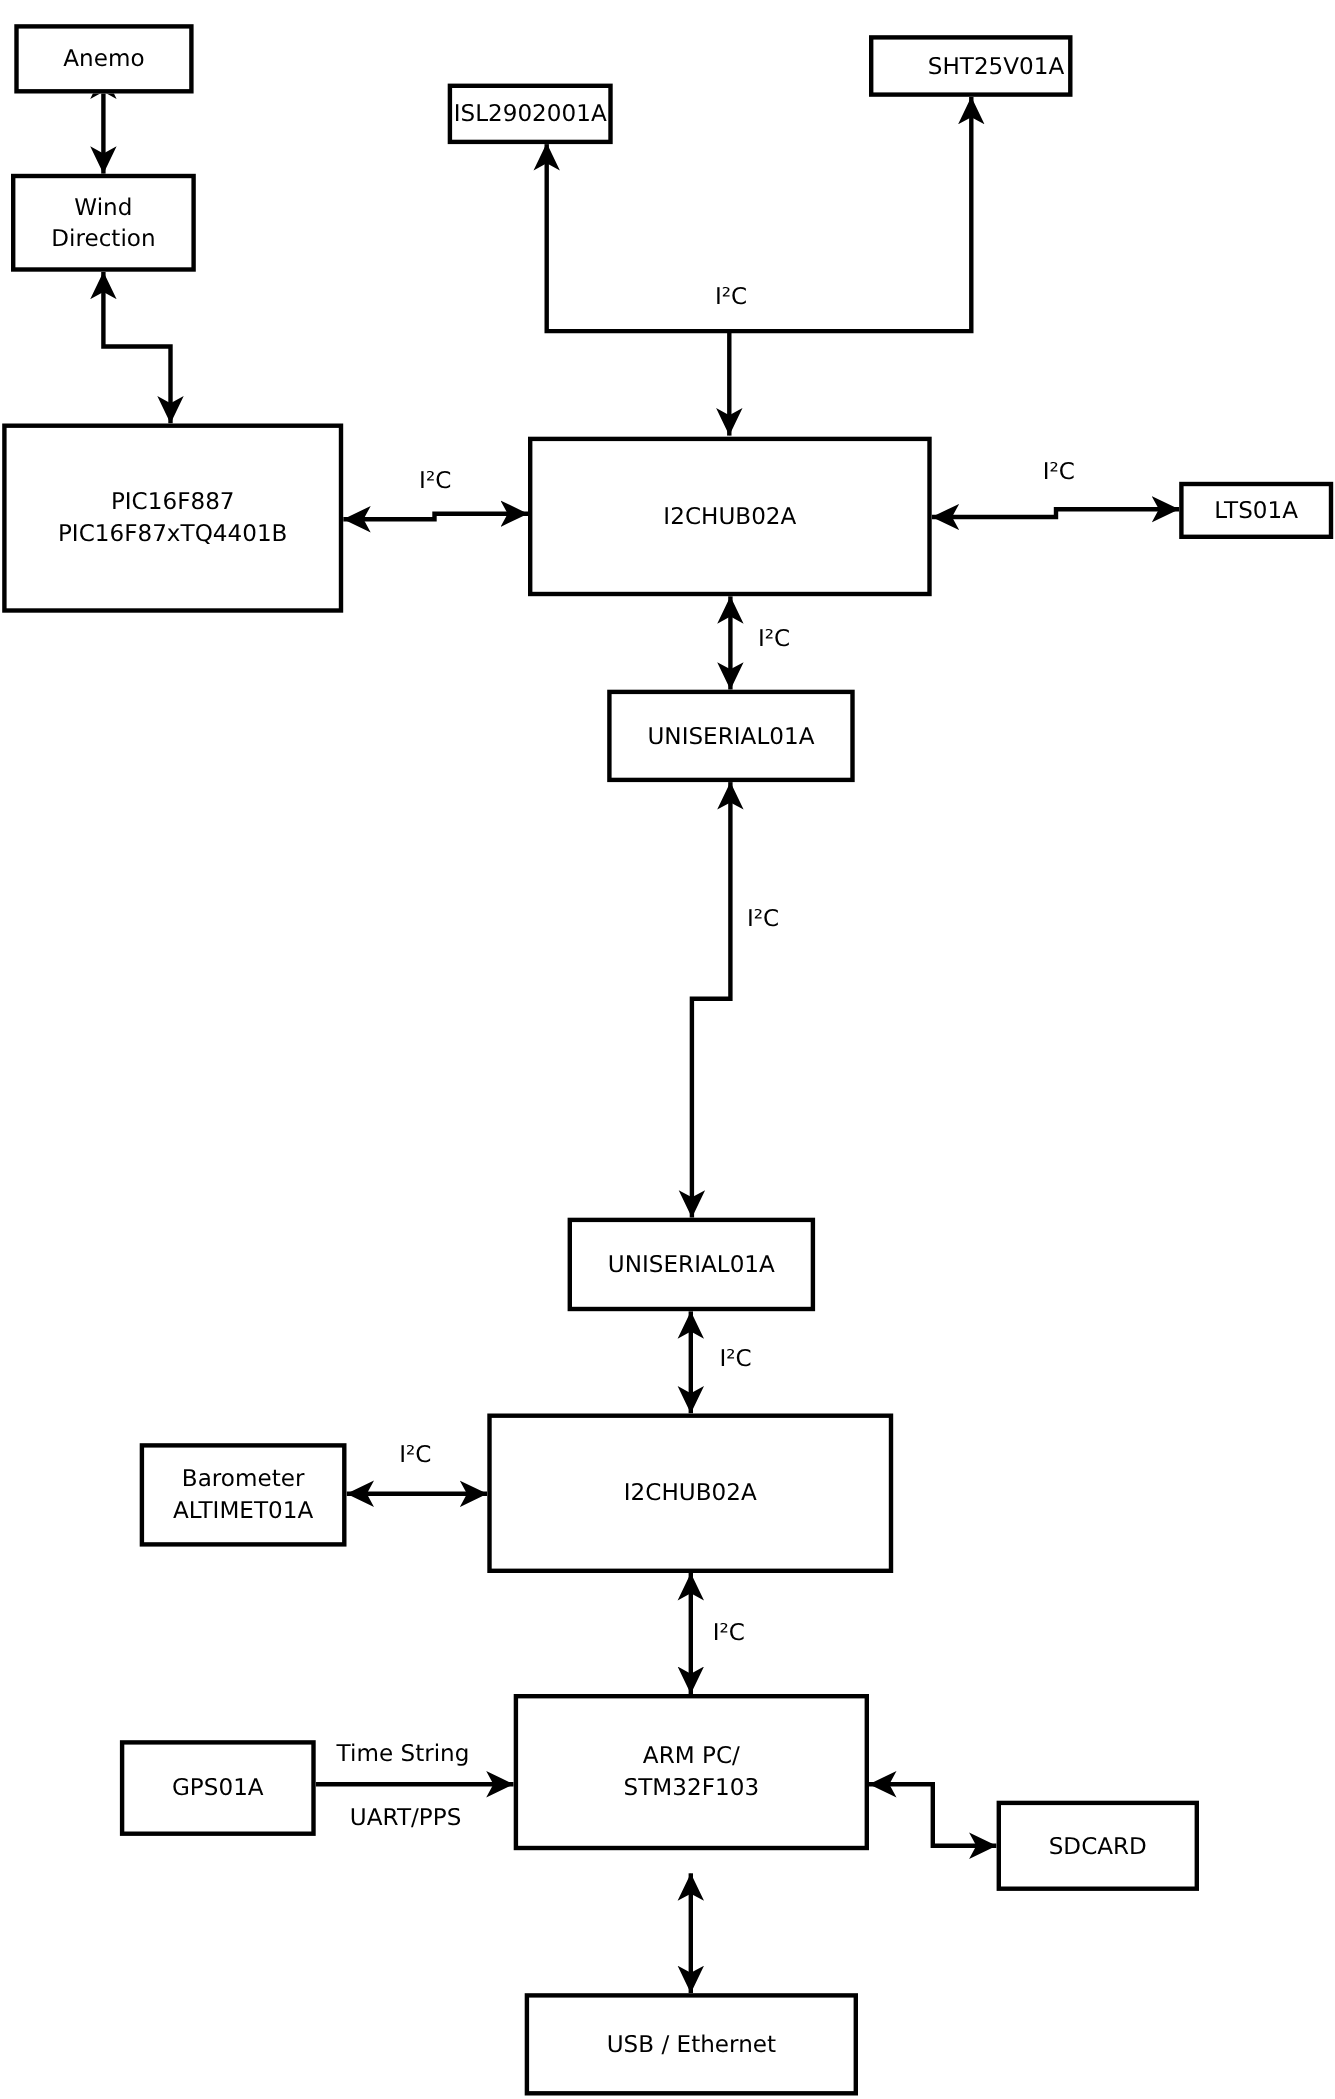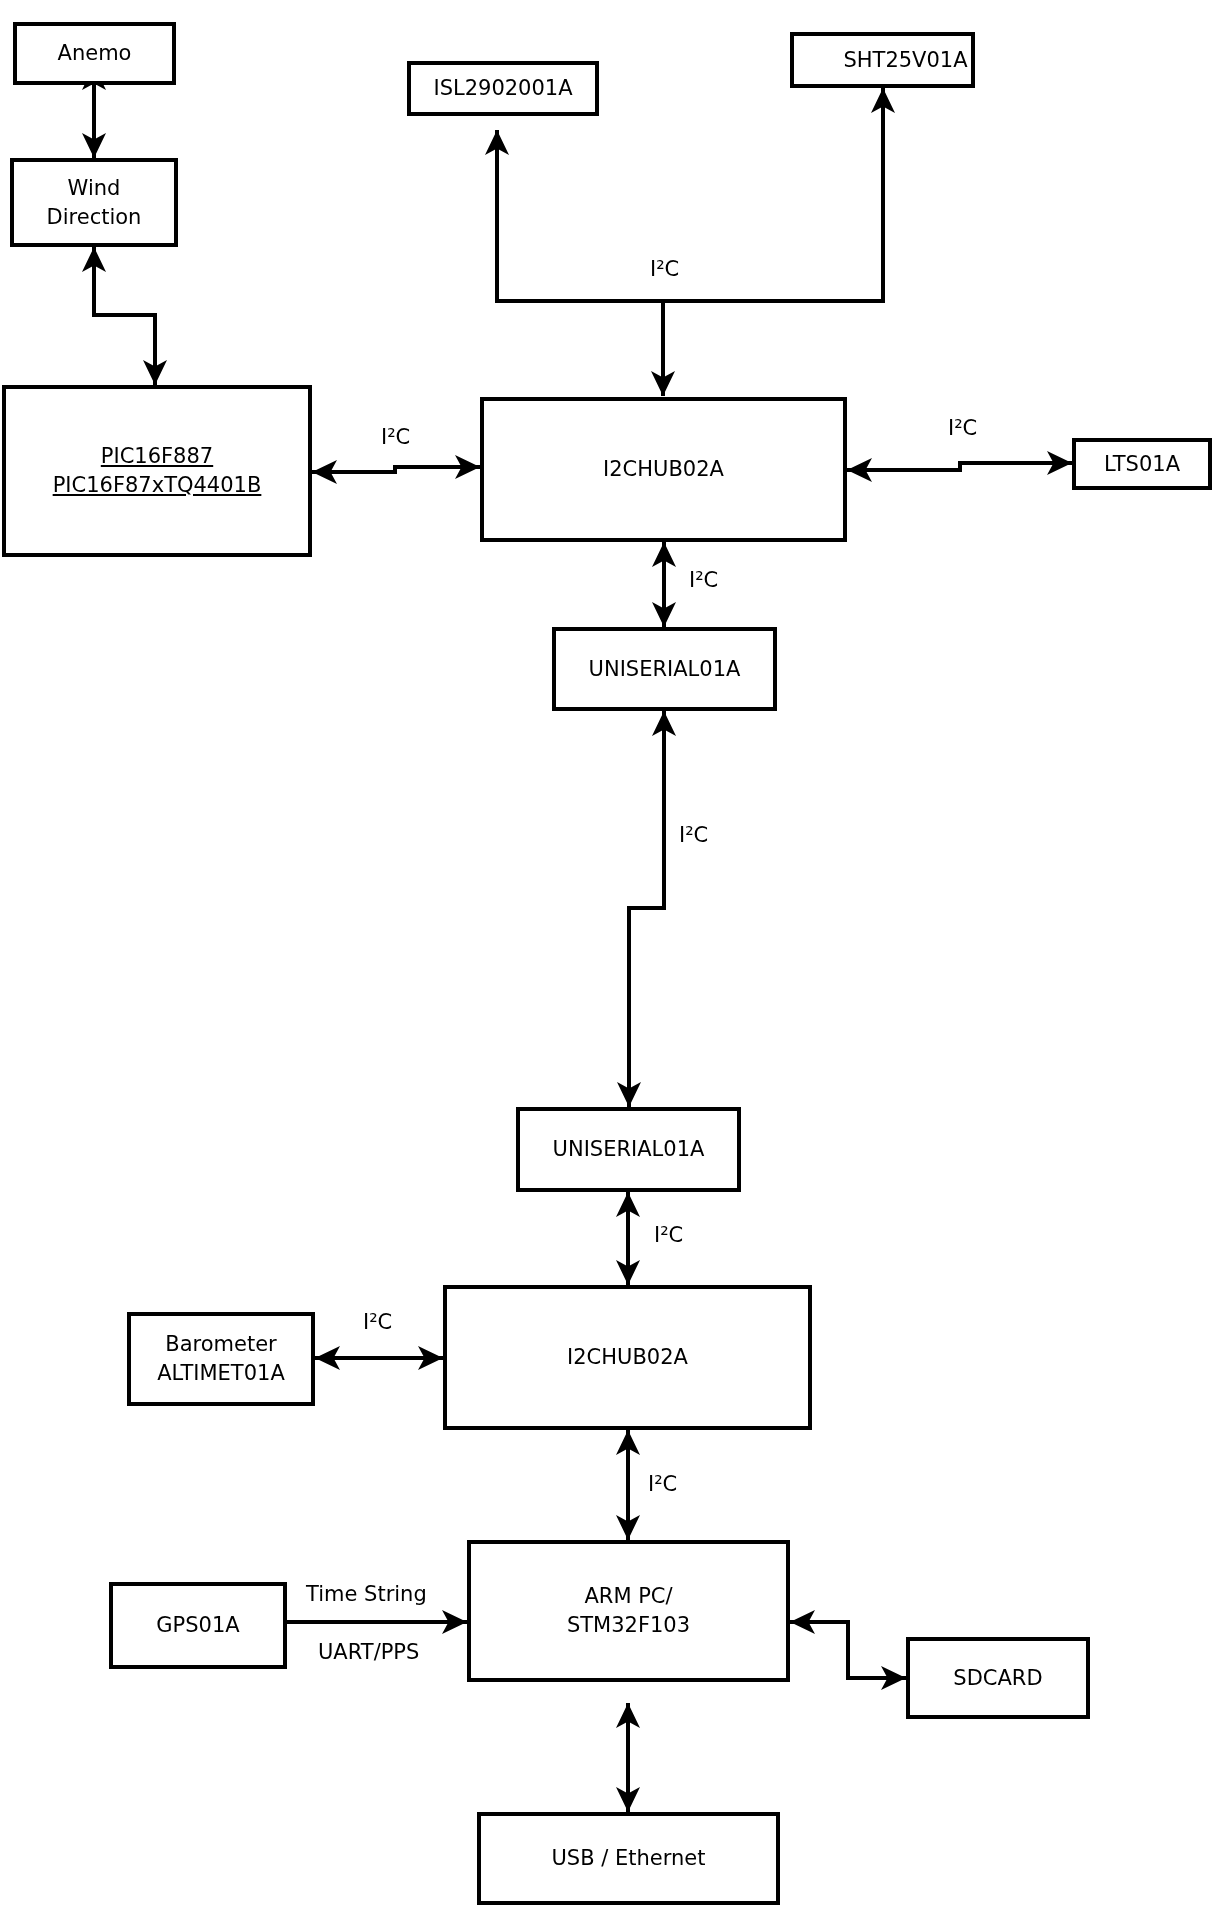--- a/index.html
+++ b/index.html
@@ -74,26 +74,26 @@
 
   <div class="box" style="left:13px; top:2px; width:163px; height:63px;margin-top:20px;">
     <span>Anemo</span>
   </div>
 
   <div class="box" style="left:10px; top:158px; width:168px; height:89px;">
     <span>Wind</span>
     <span>Direction</span>
   </div>
 
-  <div class="box" style="left:2px; top:385px; width:310px; height:172px;text-decoration:underline;">
+  <div class="box" style="left:2px; top:385px; width:310px; height:172px;">
     <span>PIC16F887</span>
     <span>PIC16F87xTQ4401B</span>
   </div>
 
-  <div class="box" style="left:407px; top:61px; width:192px; height:55px;">
+  <div class="box" style="left:407px; top:76px; width:150px; height:55px;">
     <span>ISL2902001A</span>
   </div>
 
   <div class="box" style="left:790px; top:32px; width:185px; height:56px;padding-left:46px;">
     <span>SHT25V01A</span>
   </div>
 
   <div class="box" style="left:480px; top:397px; width:367px; height:145px;">
     <span>I2CHUB02A</span>
   </div>

